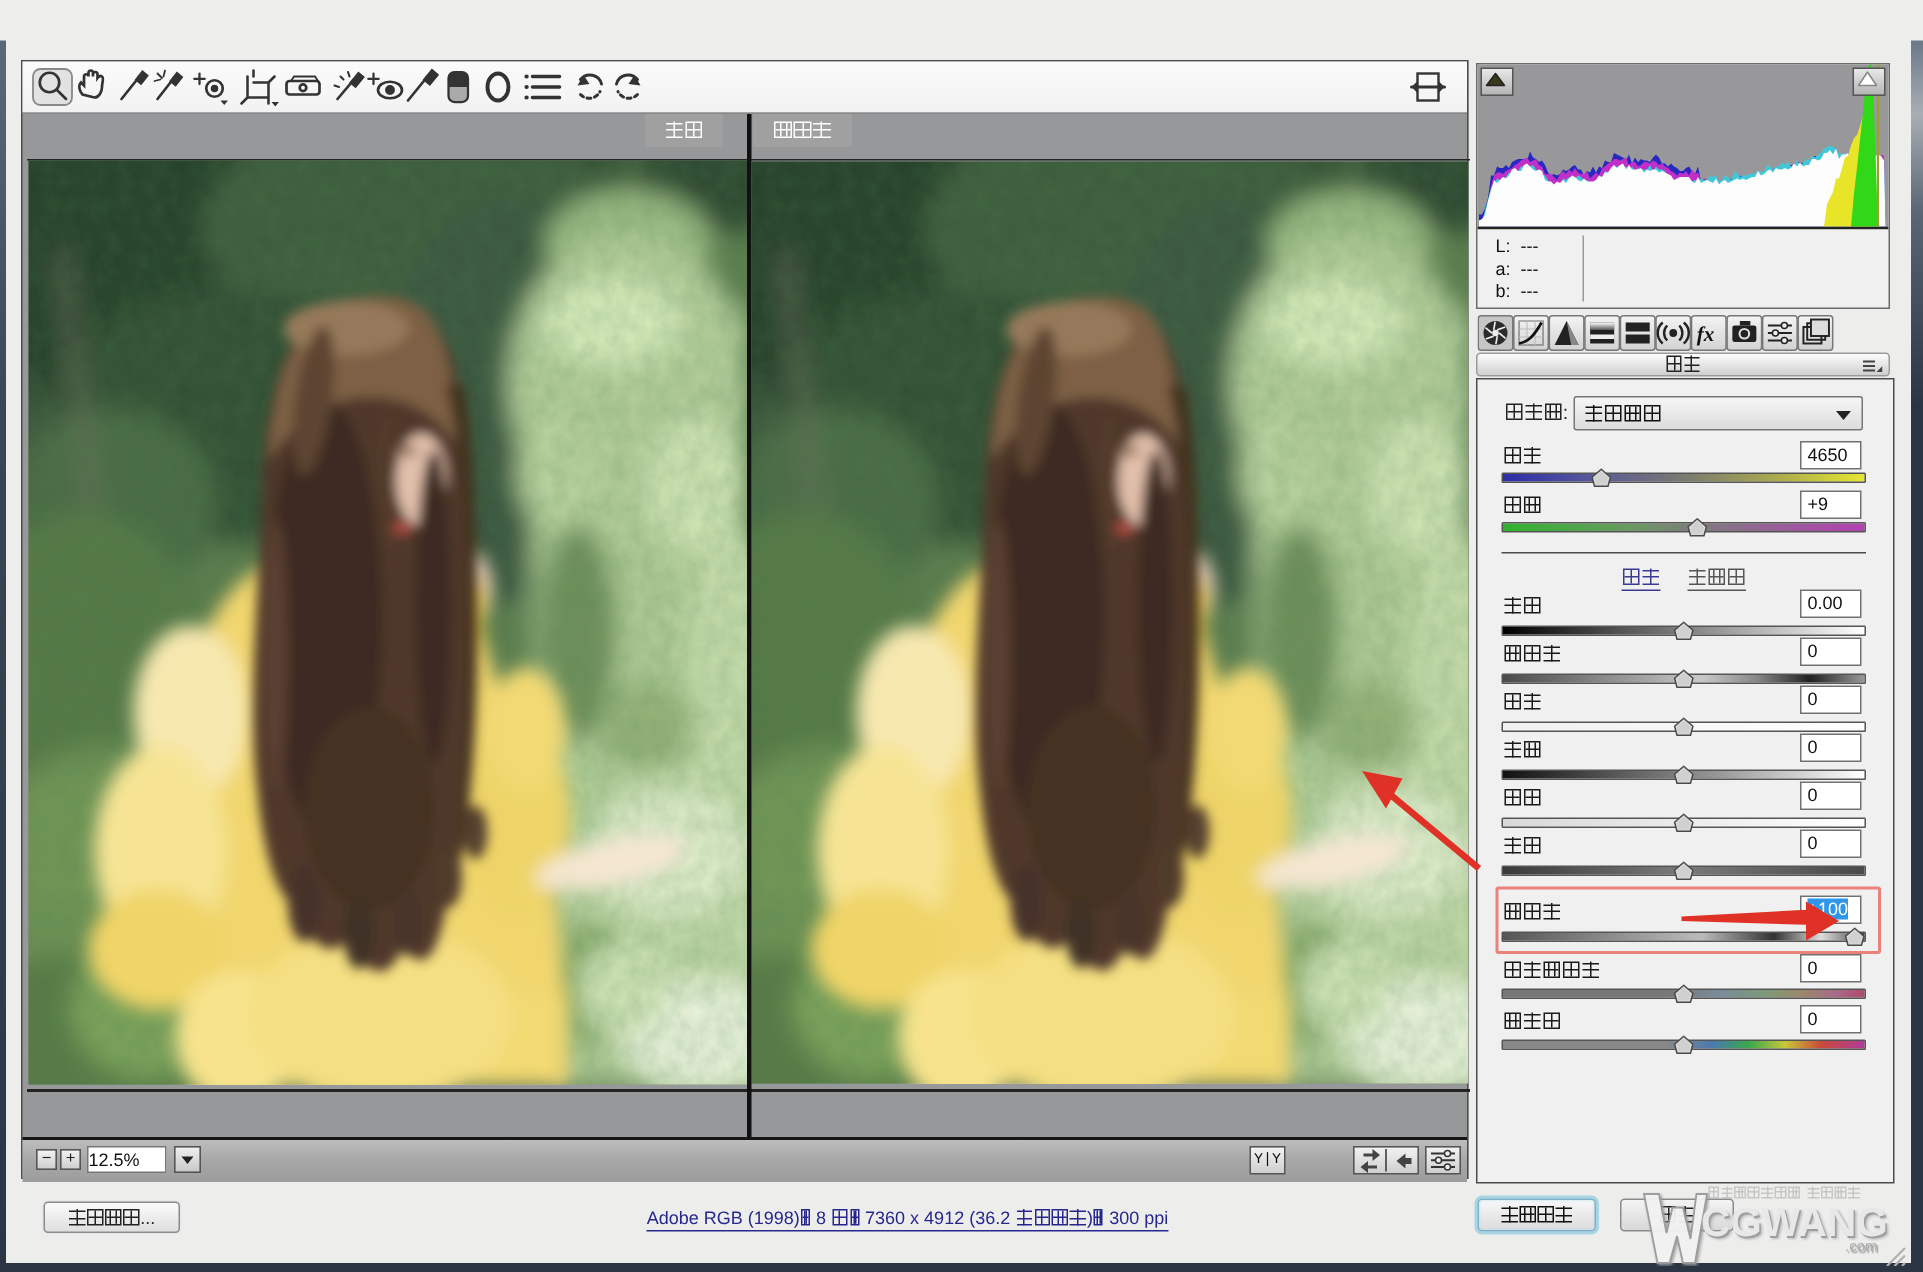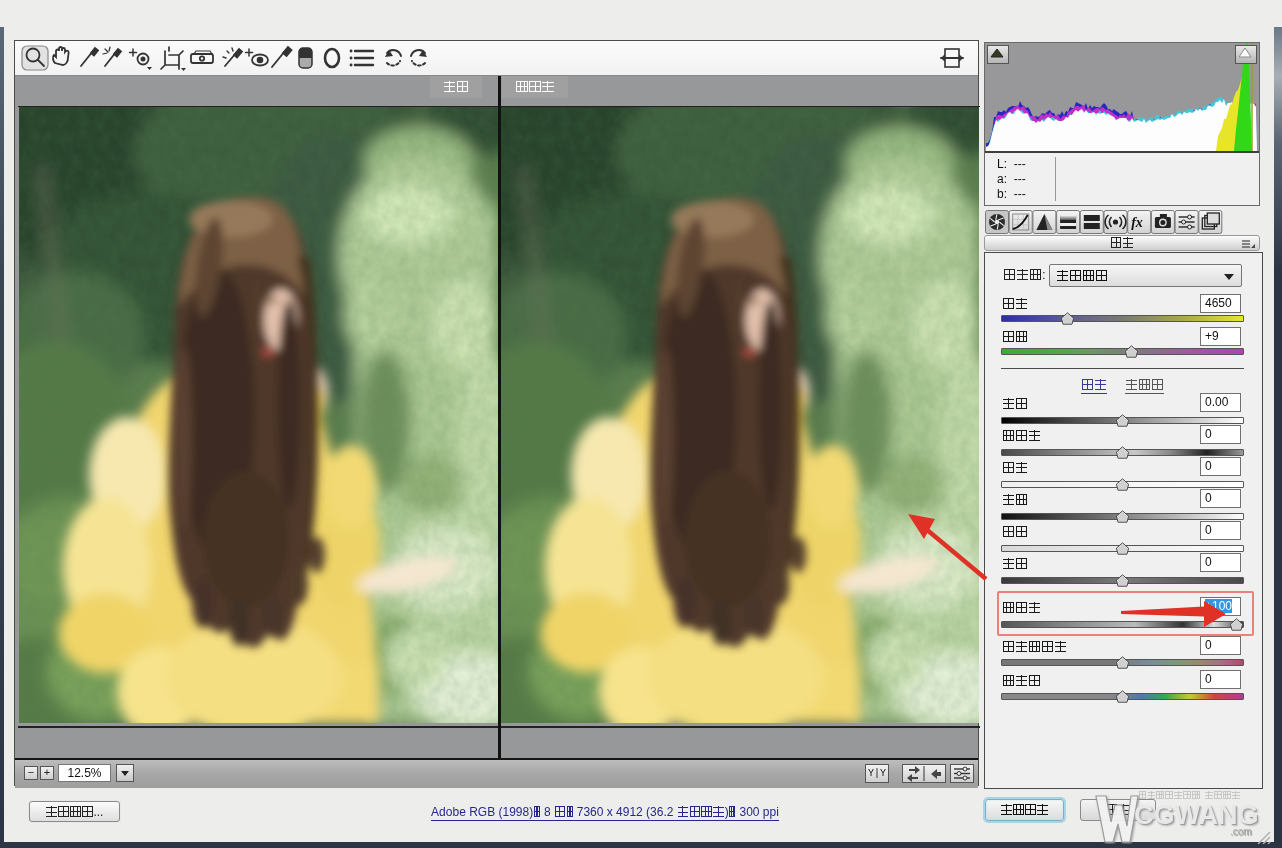--- a/index.html
+++ b/index.html
@@ -17,21 +17,21 @@
 #lg{position:absolute;left:14px;top:40px;width:965px;height:746px;border:1px solid #4c4c4c;background:#97989a;box-sizing:border-box}
 #tool{position:absolute;left:0;top:0;width:963px;height:34px;background:linear-gradient(#fbfbfb,#f2f2f2);border-bottom:1px solid #888}
 .tab{position:absolute;top:35px;height:22px;background:#a0a0a0;color:#fff;font-size:13px;font-weight:bold;text-align:center;line-height:22px}
 #ph1{position:absolute;left:4px;top:66px;width:479px;height:616px}
 #ph2{position:absolute;left:486px;top:66px;width:478px;height:616px}
 #pdiv{position:absolute;left:483px;top:35px;width:3px;height:682px;background:#111}
 .phb{position:absolute;left:3px;top:65px;width:962px;height:619px;border-top:1px solid #222;border-bottom:2px solid #222}
 
 #zbar{position:absolute;left:0;top:717px;width:963px;height:28px;border-top:2px solid #161616;background:linear-gradient(#bdbdbd,#a7a7a7 50%,#9d9d9d)}
 .zbtn{position:absolute;top:6px;width:14px;height:14px;background:linear-gradient(#f2f2f2,#cfcfcf);border:1px solid #555;box-sizing:border-box;font-size:11px;line-height:11px;text-align:center;color:#222}
-#zpct{position:absolute;left:43px;top:4px;width:53px;height:18px;background:#fff;border:1px solid #777;box-sizing:border-box;font-size:12px;text-align:center;line-height:16px;color:#111}
+#zpct{position:absolute;left:43px;top:4px;width:53px;height:18px;background:#fff;border:1px solid #777;box-sizing:border-box;font-size:12px;line-height:16px;color:#111}
 #zdd{position:absolute;left:101px;top:4px;width:18px;height:18px;background:linear-gradient(#f0f0f0,#c8c8c8);border:1px solid #555;box-sizing:border-box}
 #zdd i{position:absolute;left:4px;top:6px;border:4px solid transparent;border-top:5px solid #222}
 #fname{position:absolute;left:0;top:8px;width:100%;text-align:center;font-family:"Liberation Mono",monospace;font-size:11px;color:#111;letter-spacing:0}
 
 .panelbox{position:absolute;box-sizing:border-box}
 .vbox{position:absolute;width:41px;height:19px;background:#fff;border:1px solid #707070;box-sizing:border-box;font-size:12px;color:#111;padding:1px 16px 0 4px}
 .lbl{position:absolute;font-size:13px;color:#1a1a1a}
 .track{position:absolute;height:7px;border:1px solid #555;box-sizing:border-box;border-radius:1px}
 .th{position:absolute;width:15px;height:13px}
 .th svg{display:block}
@@ -192,21 +192,21 @@
         </svg>
       </div>
     <div id="pdiv"></div>
     <div id="zbar">
       <div class="zbtn" style="left:9px">−</div>
       <div class="zbtn" style="left:25px">+</div>
       <div id="zpct">12.5%</div>
       <div id="zdd">
           <i></i>
         </div>
-      <div class="zbtn" style="left:850px;top:4px;width:24px;height:19px;font-family:'Liberation Mono';font-size:10px;line-height:17px;color:#111">Y|Y</div>
+      <div class="zbtn" style="left:818px;top:4px;width:24px;height:19px;font-family:'Liberation Mono';font-size:10px;line-height:17px;color:#111">Y|Y</div>
 <div class="zbtn" style="left:887px;top:4px;width:44px;height:19px"><svg width="42" height="17">
             <path d="M21,1 l0,15" stroke="#333"></path>
             <path d="M6,5 l6,0 0,-3 5,4 -5,4 0,-3 -6,0 z M15,13 l-6,0 0,-3 -5,4 5,4 0,-3 6,0 z" fill="#444" transform="translate(0,-1)"></path>
             <path d="M35,4 l0,-3 -6,5 6,5 0,-3 4,0 0,-4 z" fill="#444" transform="translate(-1,3)"></path>
           </svg></div>
 <div class="zbtn" style="left:935px;top:4px;width:24px;height:19px"><svg width="22" height="17">
             <g stroke="#333" stroke-width="1.4">
               <line x1="3" y1="4" x2="19" y2="4"></line>
               <line x1="3" y1="8.5" x2="19" y2="8.5"></line>
               <line x1="3" y1="13" x2="19" y2="13"></line>

